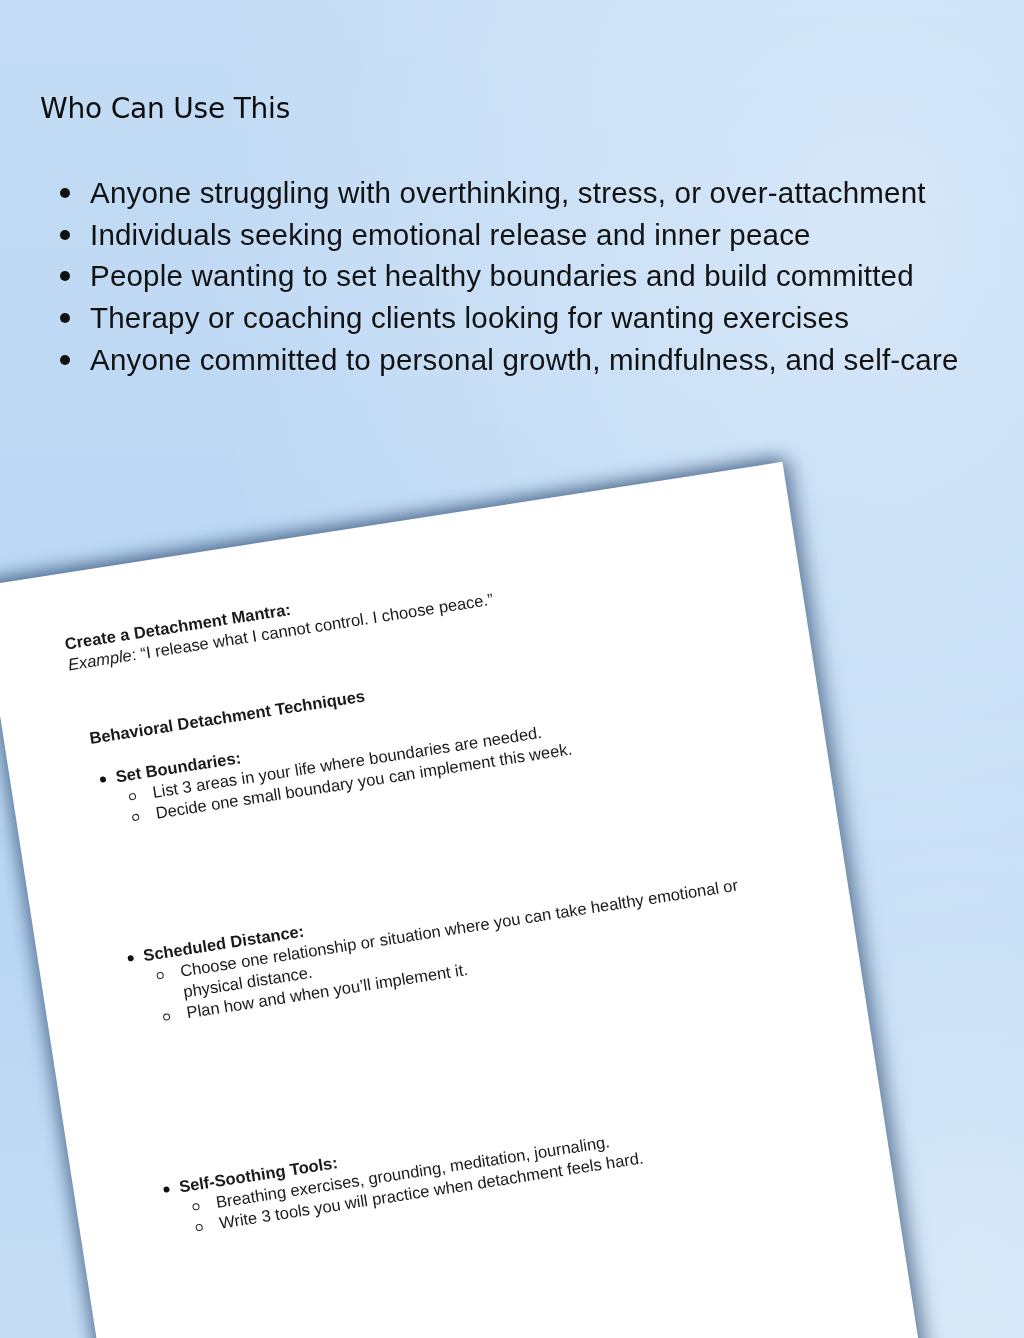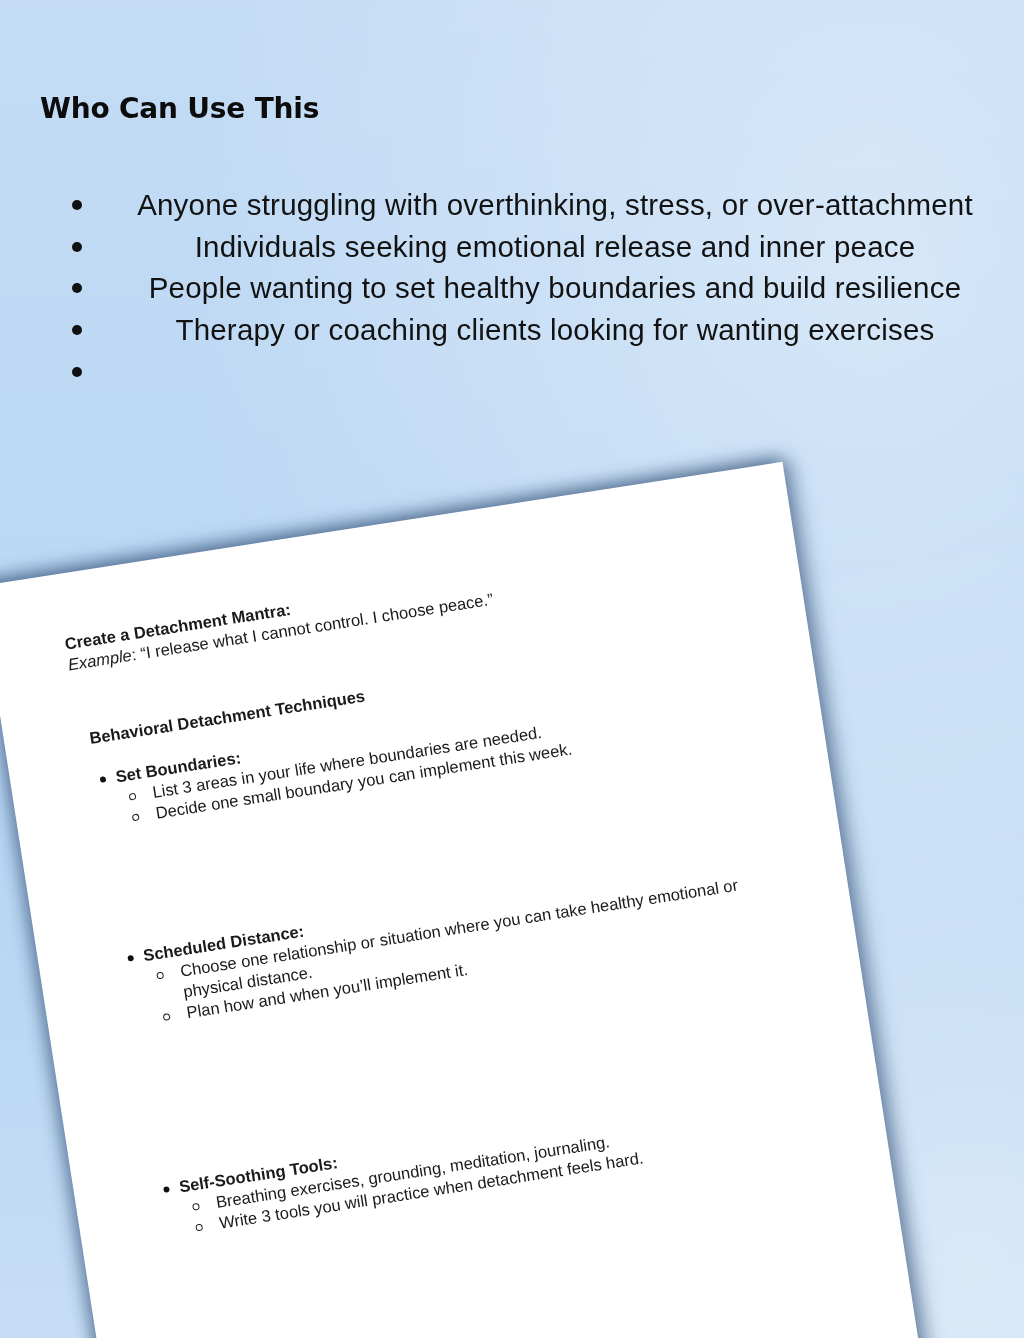--- a/index.html
+++ b/index.html
@@ -7,25 +7,25 @@
     width: 1024px; height: 1338px; overflow: hidden; position: relative;
     background:
       radial-gradient(ellipse at 85% 20%, rgba(255,255,255,0.35), rgba(255,255,255,0) 55%),
       radial-gradient(ellipse at 95% 95%, rgba(255,255,255,0.35), rgba(255,255,255,0) 45%),
       linear-gradient(180deg, #c4dcf5 0%, #bcd8f4 40%, #b9d6f3 70%, #c6def5 100%);
     font-family: "DejaVu Sans", "Liberation Sans", sans-serif;
     color: #111;
   }
   .heading {
     position: absolute; left: 40px; top: 92px;
-    font-size: 28px; font-weight: bold; letter-spacing: -0.2px; color: #0c0c0c;
+    font-size: 28px; font-weight: normal; letter-spacing: -0.2px; color: #0c0c0c;
   }
   .audience-list {
     position: absolute; left: 56px; top: 172px; width: 940px;
-    margin: 12px; padding: 0; list-style: none; text-align: center;
+    margin: 0; padding: 0; list-style: none;
   }
   .audience-list li {
     position: relative; padding-left: 34px;
     font-size: 29.5px; line-height: 41.7px; color: #121212;
     font-family: "Liberation Sans", sans-serif; letter-spacing: 0.2px;
   }
   .audience-list li .bullet {
     position: absolute; left: 4px; top: 16px; width: 10px; height: 10px;
     border-radius: 50%; background: #111;
   }
@@ -66,23 +66,23 @@
   .t3 { margin-top: 150px; }
 </style>
 </head>
 <body>
 
 <div class="heading">Who Can Use This</div>
 
 <ul class="audience-list">
   <li><span class="bullet"></span><span>Anyone struggling with overthinking, stress, or over-attachment</span></li>
   <li><span class="bullet"></span><span>Individuals seeking emotional release and inner peace</span></li>
-  <li><span class="bullet"></span><span>People wanting to set healthy boundaries and build resilience</span></li>
+  <li><span class="bullet"></span><span>People wanting to set healthy boundaries and build committed</span></li>
   <li><span class="bullet"></span><span>Therapy or coaching clients looking for wanting exercises</span></li>
-  <li><span class="bullet"></span></li>
+  <li><span class="bullet"></span><span>Anyone committed to personal growth, mindfulness, and self-care</span></li>
 </ul>
 
 <div class="paper">
   <div class="paper-content">
     <div class="mantra-title">Create a Detachment Mantra:</div>
     <div class="mantra-example"><em>Example</em><span>: “I release what I cannot control. I choose peace.”</span></div>
 
     <div class="section-title">Behavioral Detachment Techniques</div>
 
     <div class="tech t1">

